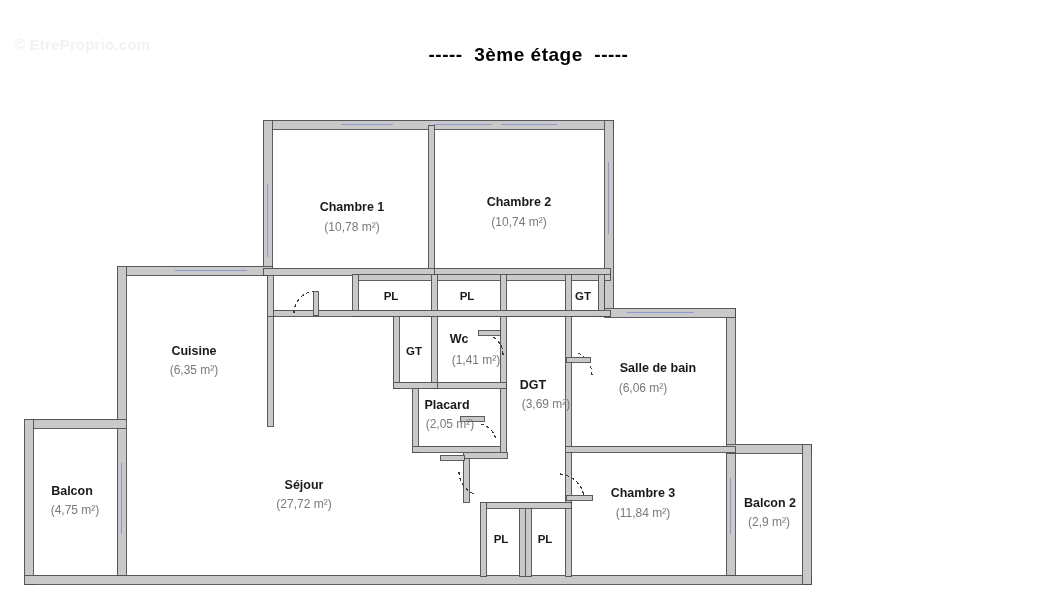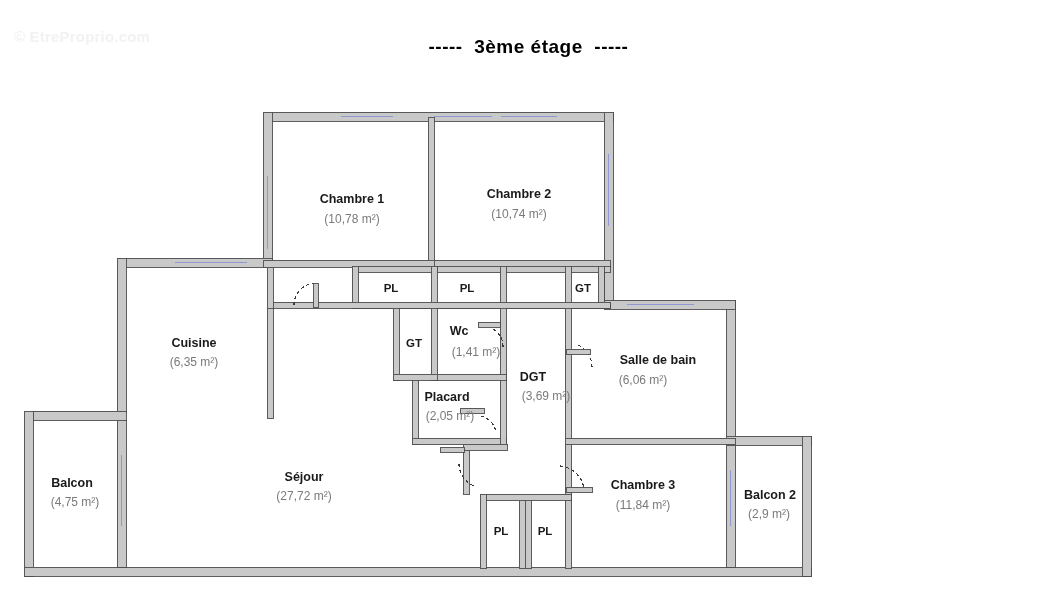--- a/index.html
+++ b/index.html
@@ -10,21 +10,21 @@
   }
   body {
     width: 1057px;
     height: 604px;
     position: relative;
     font-family: "Liberation Sans", sans-serif;
     overflow: hidden;
   }
   #plan-root {
     position: absolute;
-    left: 0; top: 4px;
+    left: 0; top: 12px;
     width: 1057px;
     height: 512px;
   }
   .watermark {
     position: absolute;
     left: 14px;
     top: 24px;
     font-family: "Liberation Sans", sans-serif;
     font-size: 15px;
     font-weight: 700;

